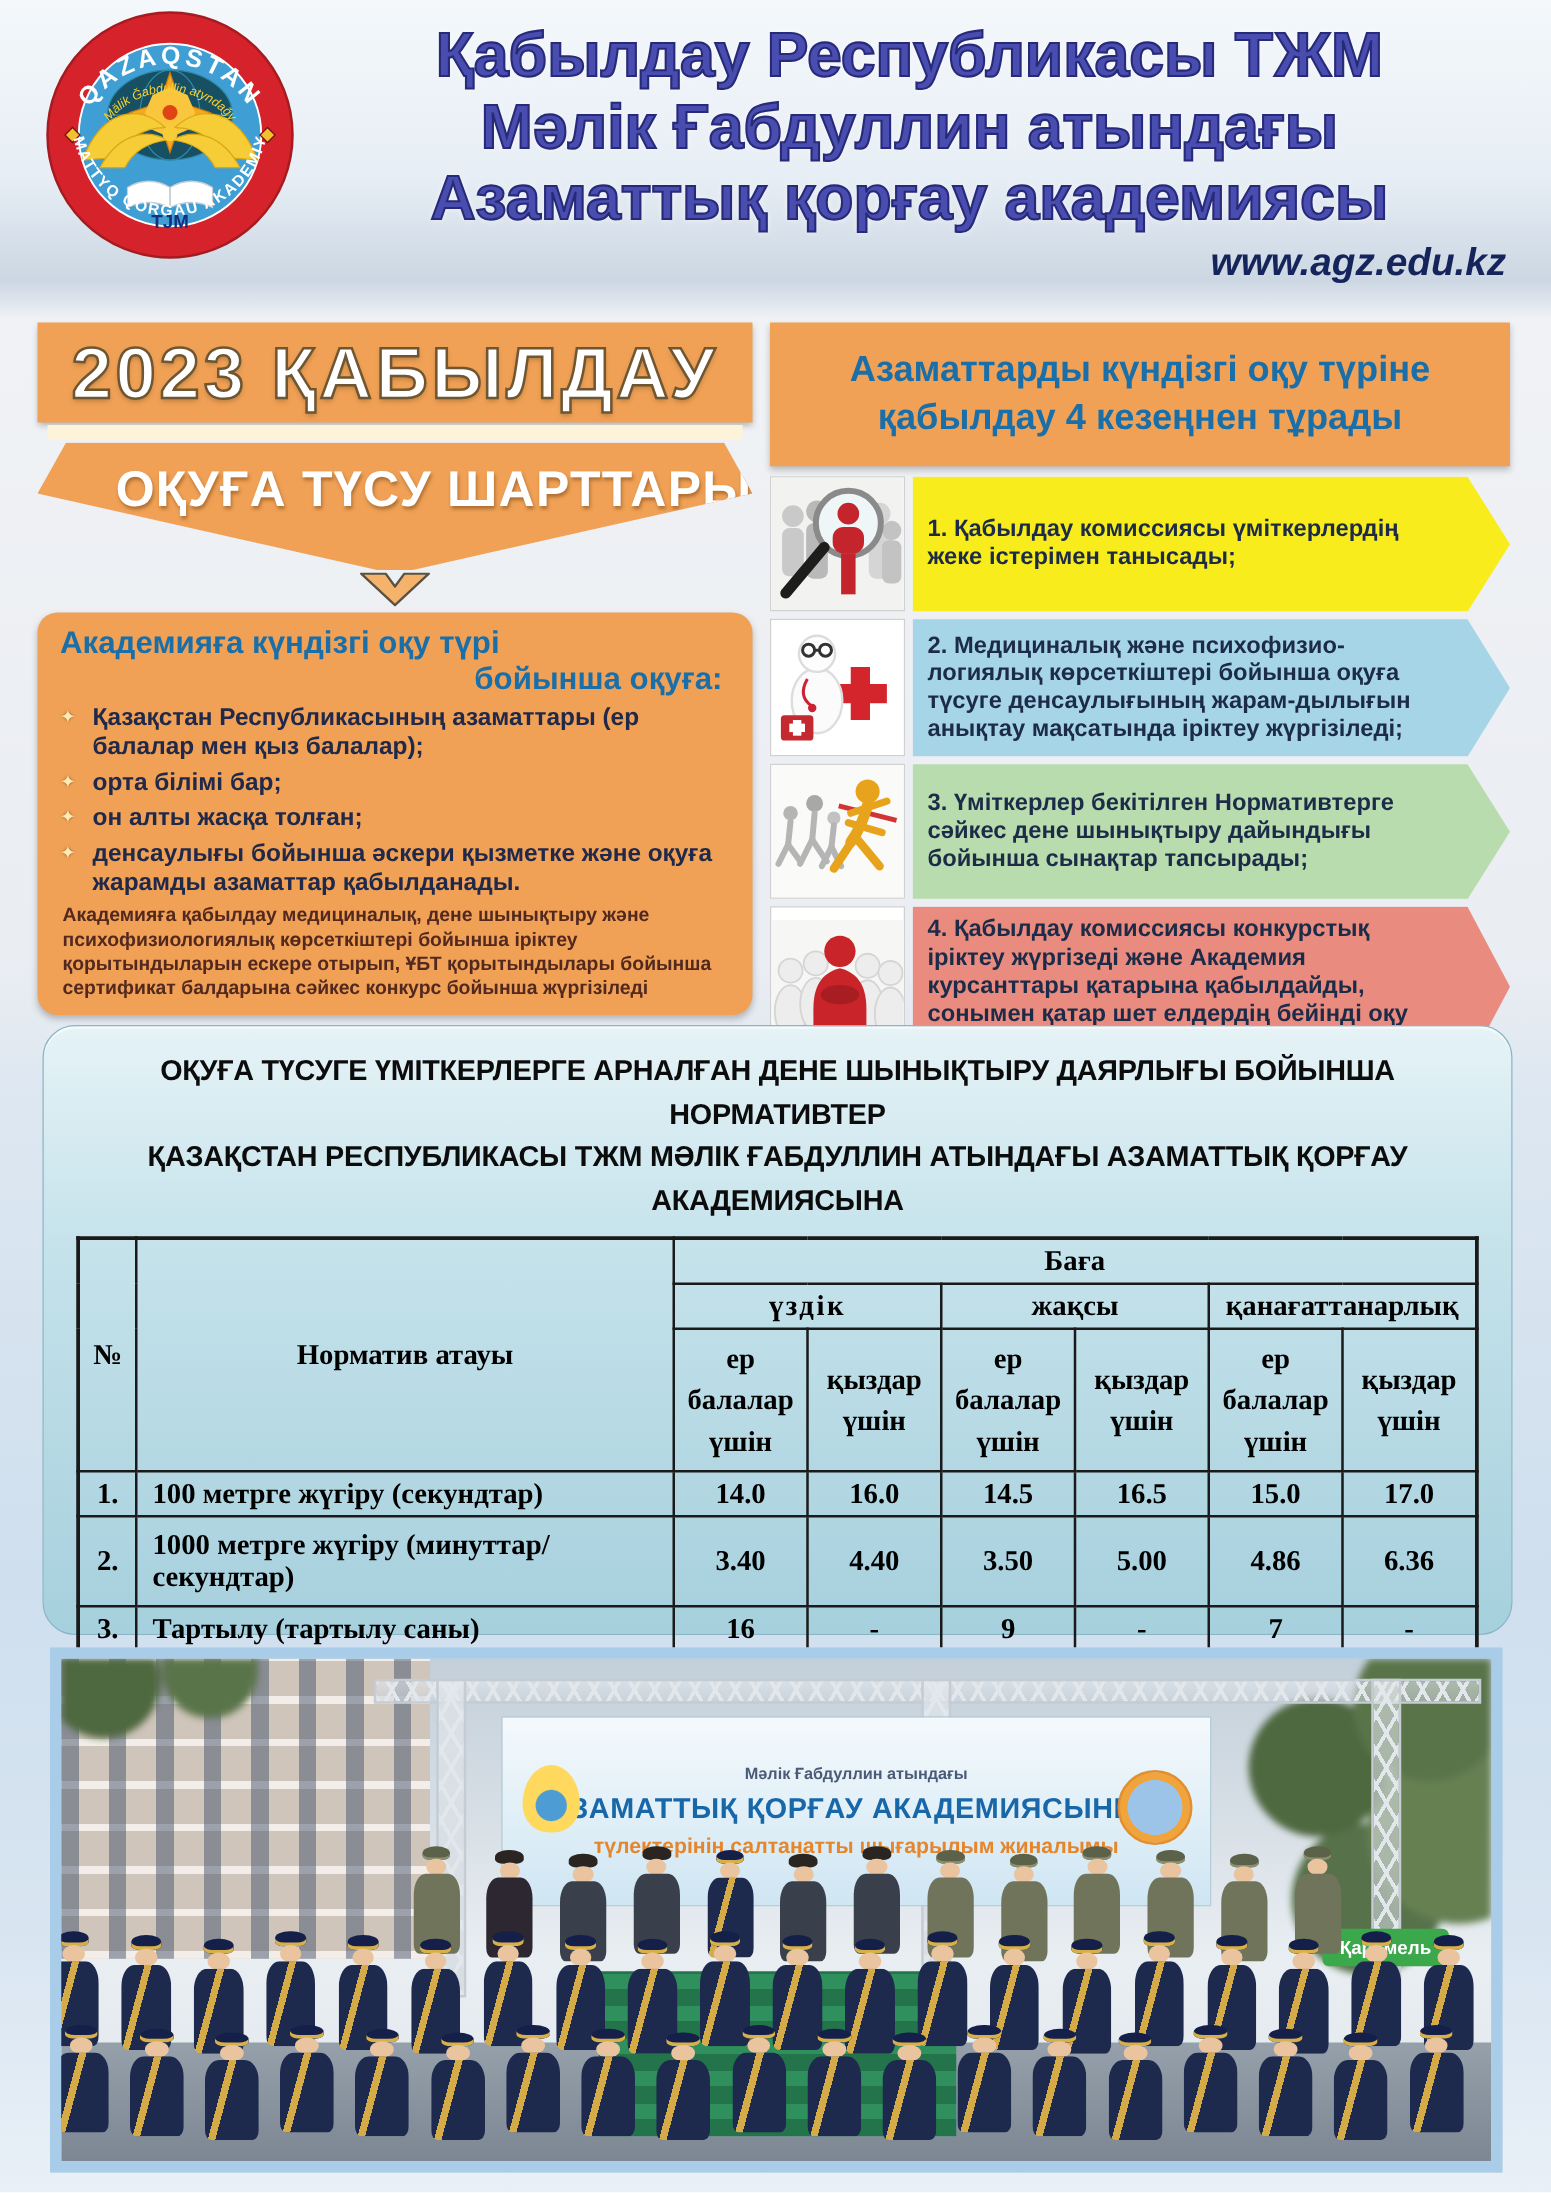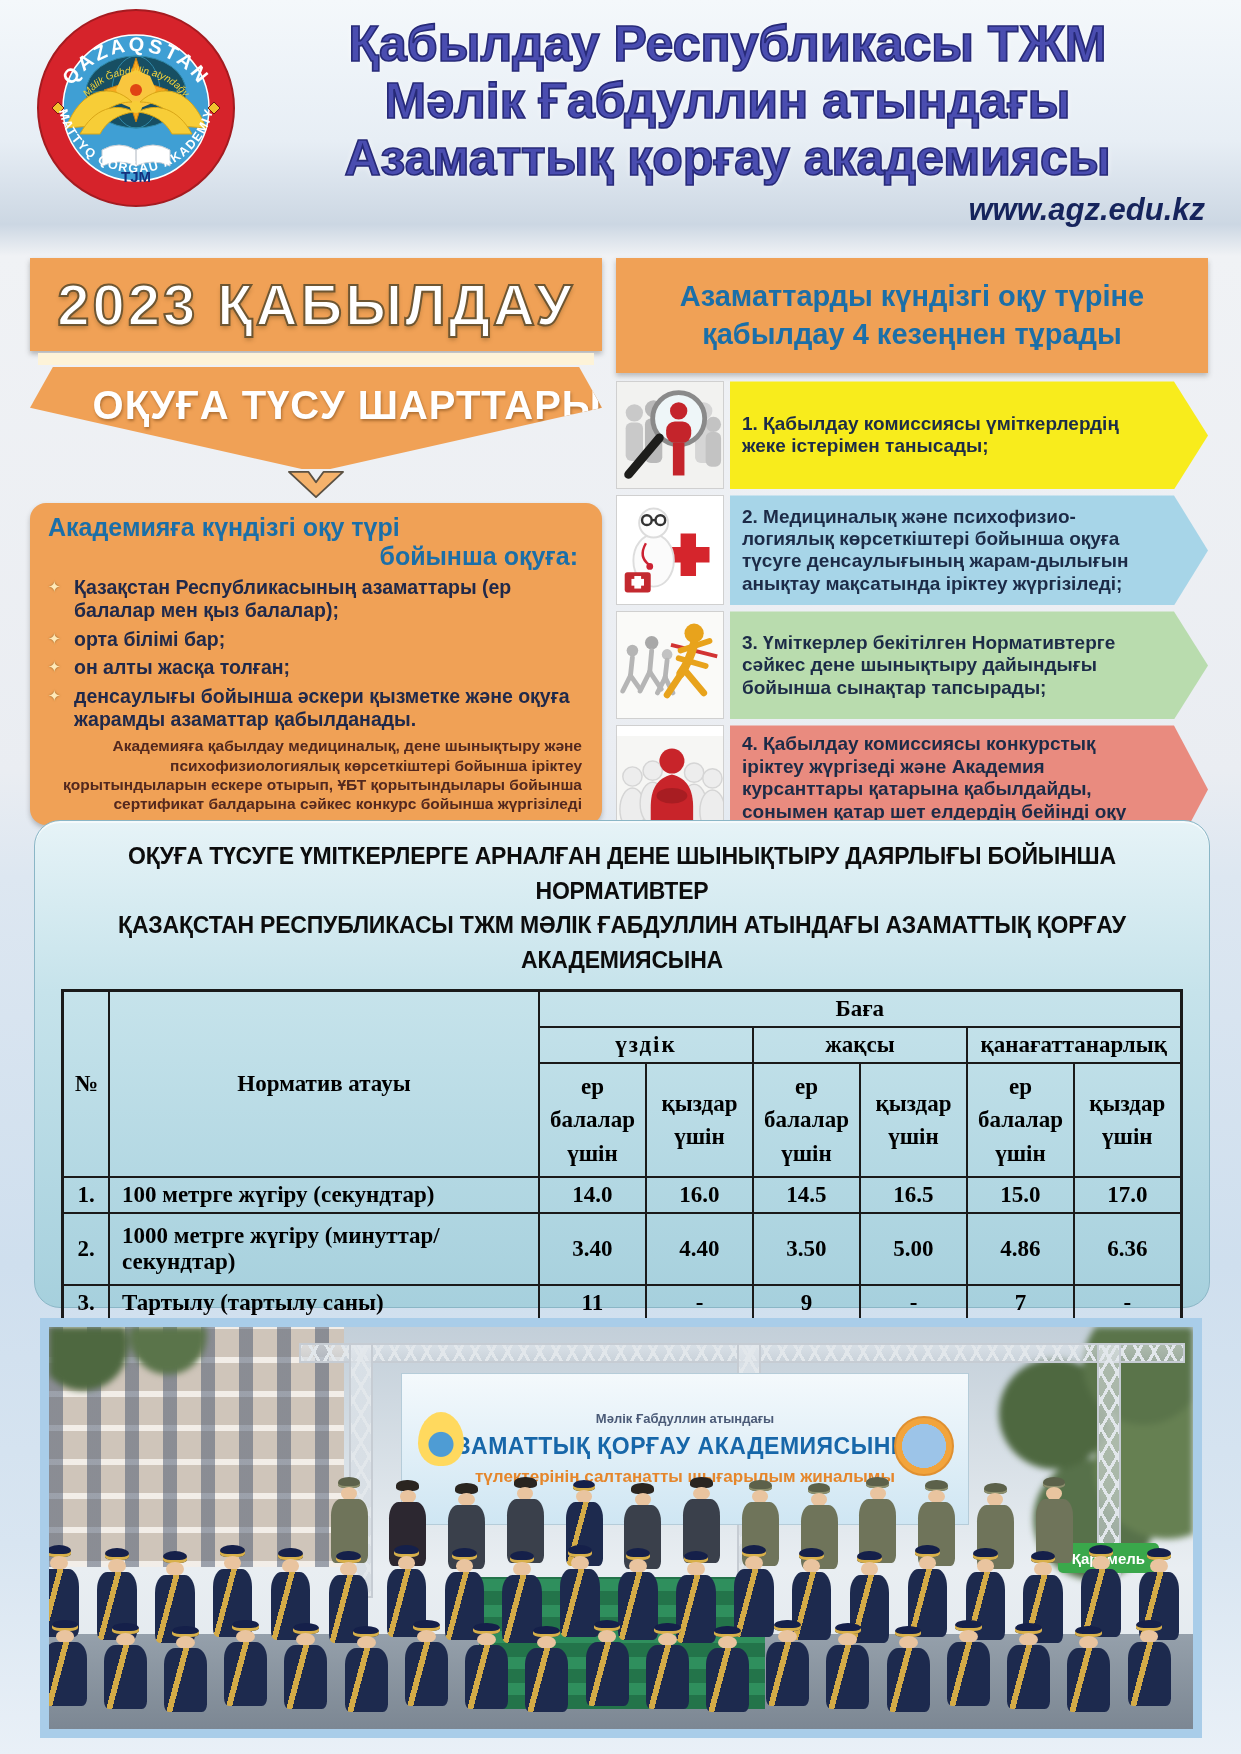--- a/index.html
+++ b/index.html
@@ -7,39 +7,39 @@
   .page{position:relative;width:1241px;height:1754px;overflow:hidden;
     background:linear-gradient(180deg,#f4f8fb 0%,#e7eef5 8%,#ccd7e3 12.8%,#f0f2f5 14.6%,#eaedf2 44%,#dde7f1 50%,#cfdfee 72%,#d8e5f1 88%,#e9f0f7 100%);}
   
   .logo-wrap{position:absolute;left:36px;top:8px;width:200px;height:200px;}
   .titles{position:absolute;left:240px;right:26px;top:16px;text-align:center;}
   .title-line{font-size:50px;line-height:1.14;font-weight:800;color:#4a4db0;
     -webkit-text-stroke:1.7px #272a78;text-shadow:0 0 6px rgba(255,255,255,.8);}
   .website{position:absolute;right:36px;top:192px;font-size:31px;font-weight:800;font-style:italic;color:#16245c;}
   
   .col-left{position:absolute;left:30px;top:258px;width:572px;}
-  .banner-year{height:93px;background:#f0a156;box-shadow:0 3px 5px rgba(60,60,60,.35);
+  .banner-year{height:80px;background:#f0a156;box-shadow:0 3px 5px rgba(60,60,60,.35);
     display:flex;align-items:center;justify-content:center;}
   .banner-year span{font-size:58px;font-weight:800;letter-spacing:3px;color:#fff;
     -webkit-text-stroke:2px #6e5632;text-shadow:0 3px 4px rgba(90,60,20,.35);}
   .cream-strip{height:12px;margin:2px 8px 0;background:#fdf3d8;}
   .hex-banner{margin-top:2px;height:102px;background:#f0a156;
     clip-path:polygon(4% 0%,96% 0%,100% 40%,52.5% 100%,47.5% 100%,0% 40%);
     display:flex;justify-content:flex-end;}
   .hex-banner span{margin-top:16px;font-size:40px;font-weight:800;color:#fff;
     text-shadow:1px 2px 3px rgba(120,70,20,.55);letter-spacing:1px;}
   .down-arrow{display:block;margin:2px auto 0;}
   .left-panel{margin-top:4px;background:#f0a156;border-radius:16px;padding:10px 18px 12px;
     box-shadow:0 3px 5px rgba(60,60,60,.3);}
   .lp-h1{font-size:25px;font-weight:800;color:#1b6fa8;}
   .lp-h2{font-size:25px;font-weight:800;color:#1b6fa8;text-align:right;padding-right:6px;margin-bottom:4px;}
   .lp-list{list-style:none;margin:2px 0 4px;padding:0;}
   .lp-list li{display:flex;gap:10px;margin:5px 0;font-size:19.5px;line-height:1.2;font-weight:700;color:#20294a;}
   .lp-star{flex:none;width:16px;color:#ffe9b8;text-shadow:0 0 2px #7c5317;font-size:15px;margin-top:2px;}
-  .lp-note{margin:4px 2px 0;font-size:15.5px;line-height:1.24;font-weight:700;color:#53281e;text-align:right;}
+  .lp-note{margin:4px 2px 0;font-size:15.5px;line-height:1.24;font-weight:700;color:#53281e;text-align:left;}
   
   .col-right{position:absolute;left:616px;top:258px;width:592px;}
   .right-title{background:#f0a156;box-shadow:0 3px 5px rgba(60,60,60,.3);
     color:#1b6fa8;font-size:29px;font-weight:800;line-height:1.3;text-align:center;padding:20px 26px;}
   .steps{margin-top:8px;display:flex;flex-direction:column;gap:6px;}
   .step{display:flex;gap:6px;align-items:stretch;}
   .step:nth-child(1){min-height:96px;}
   .step:nth-child(2){min-height:110px;}
   .step:nth-child(3){min-height:76px;}
   .step:nth-child(4){min-height:110px;}
@@ -363,21 +363,21 @@
           <td>3.40</td>
           <td>4.40</td>
           <td>3.50</td>
           <td>5.00</td>
           <td>4.86</td>
           <td>6.36</td>
         </tr>
         <tr>
           <td>3.</td>
           <td class="c-name">Тартылу (тартылу саны)</td>
-          <td>11</td>
+          <td>16</td>
           <td>-</td>
           <td>9</td>
           <td>-</td>
           <td>7</td>
           <td>-</td>
         </tr>
         <tr>
           <td>4.</td>
           <td class="c-name">1 минут ішінде шалқадан жатып кеудені көтеру (көтеру саны)</td>
           <td>-</td>

